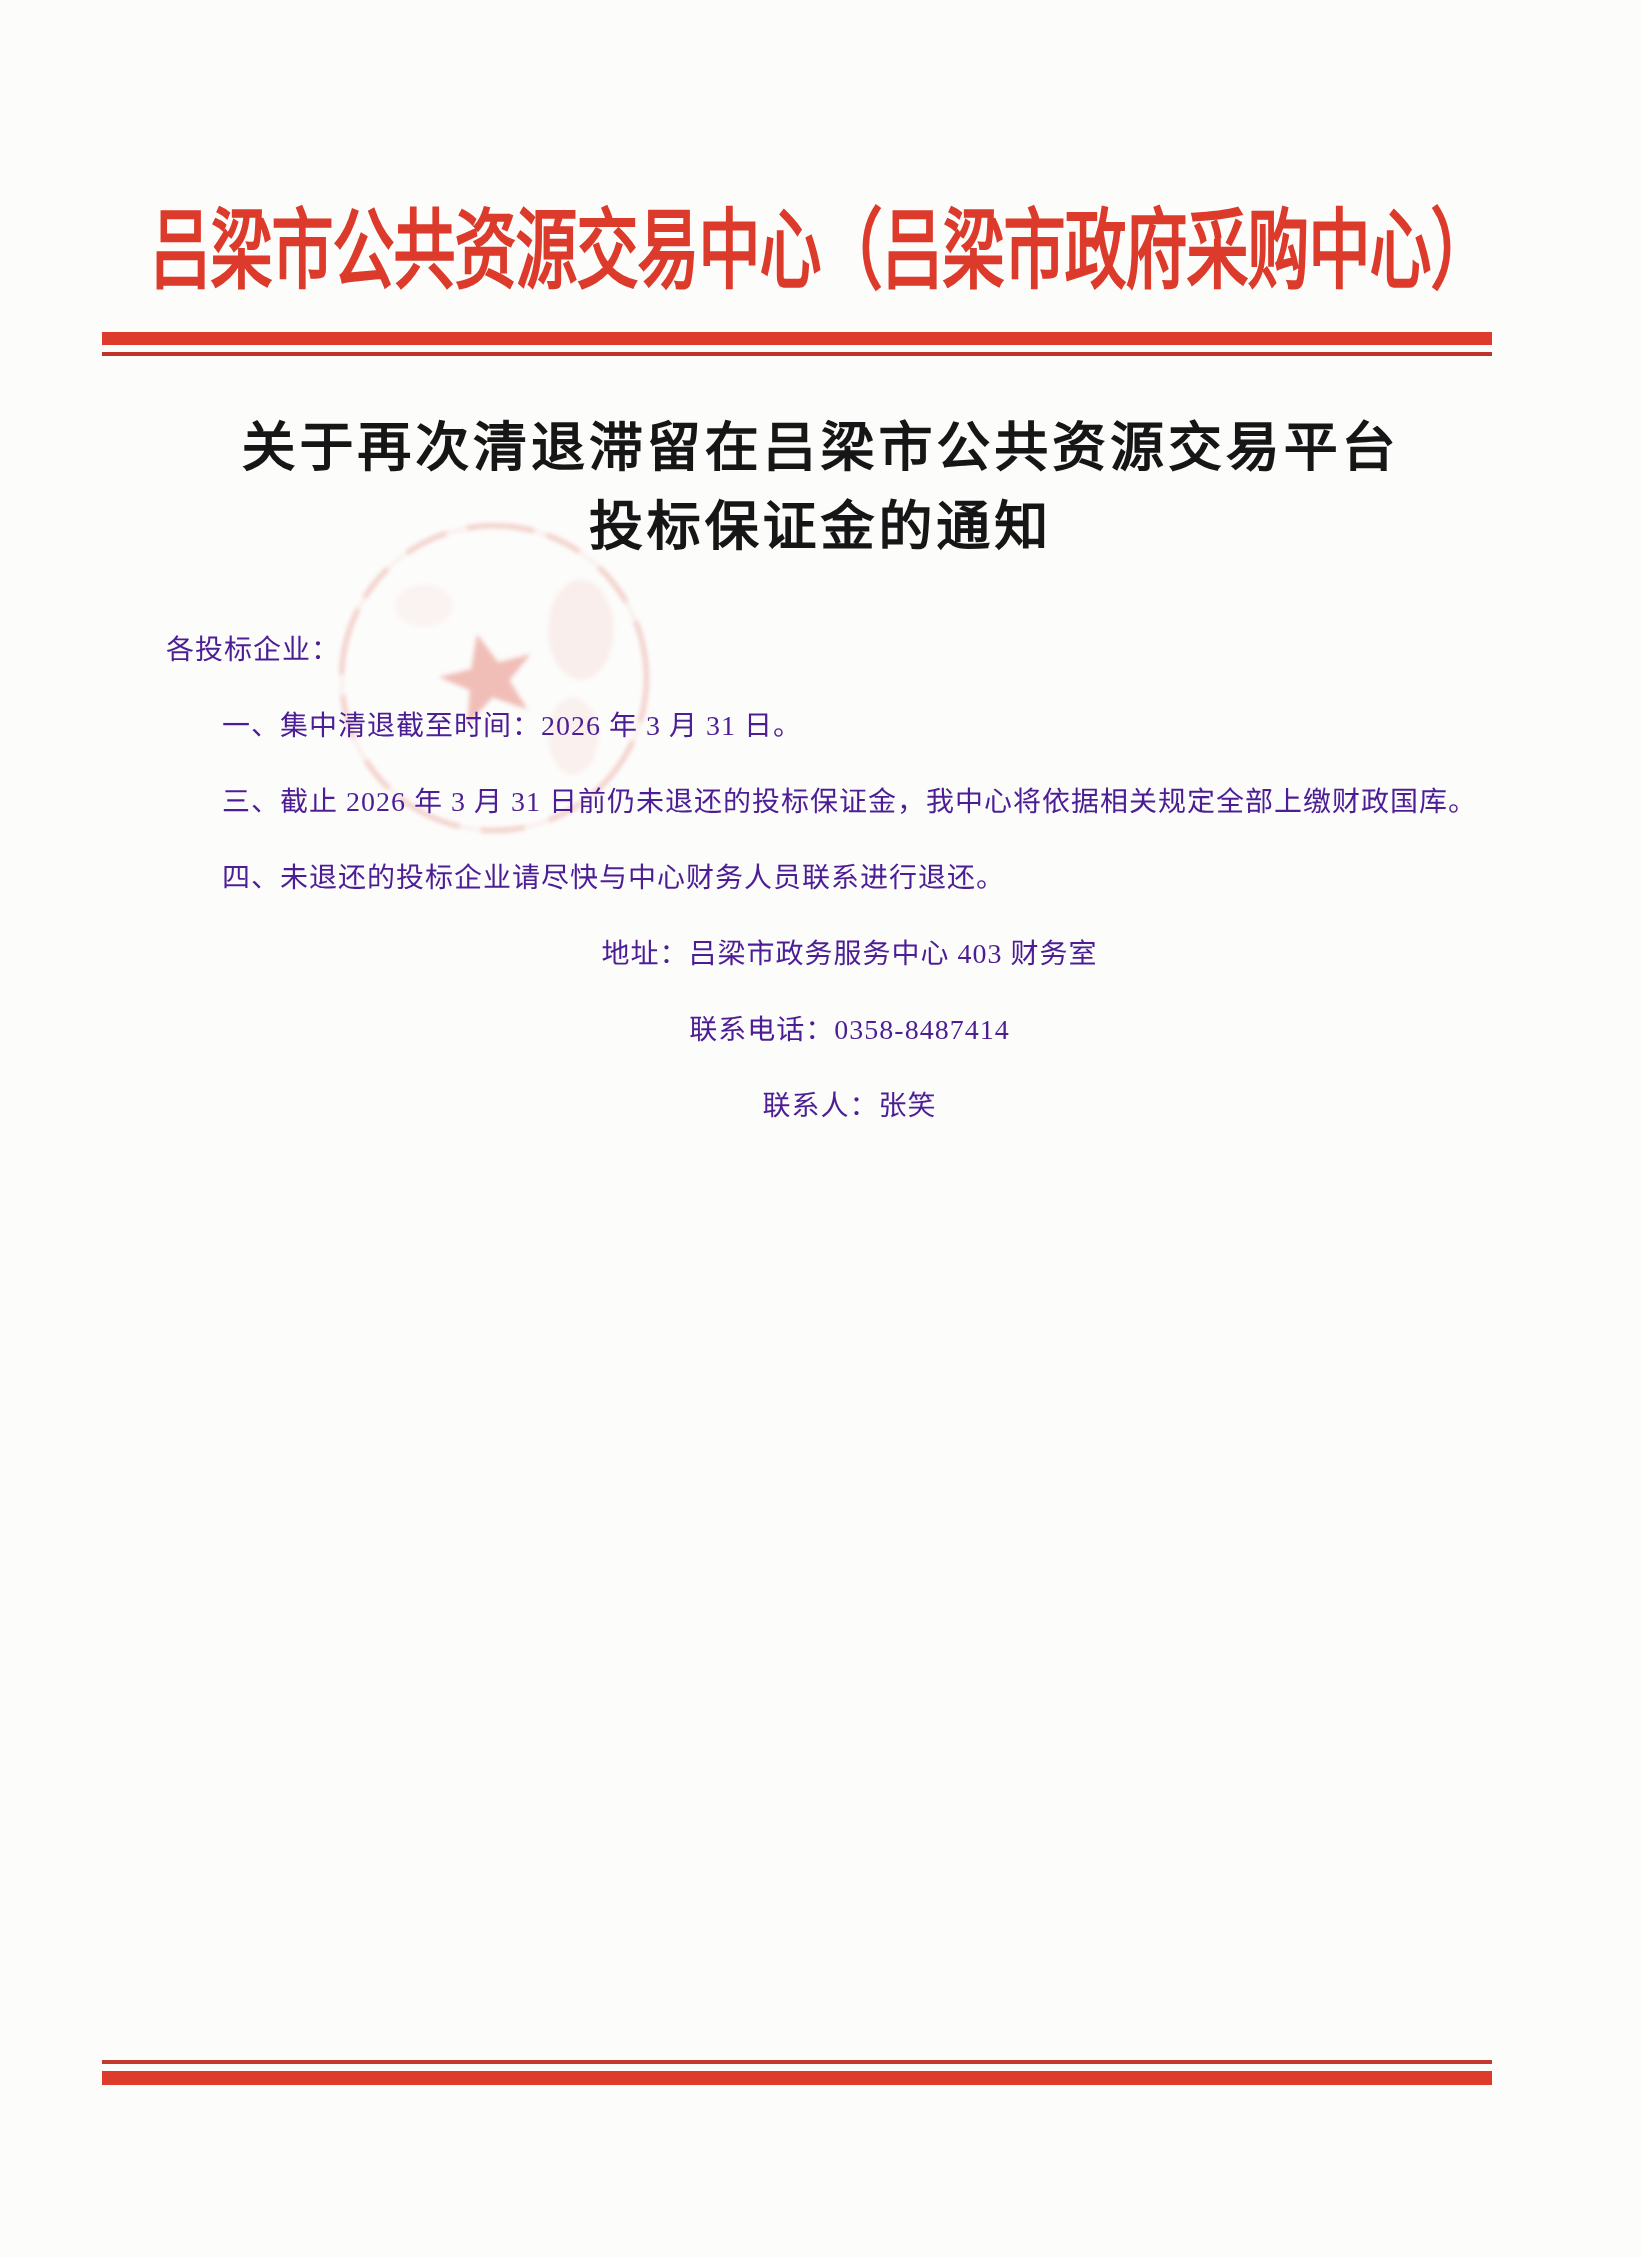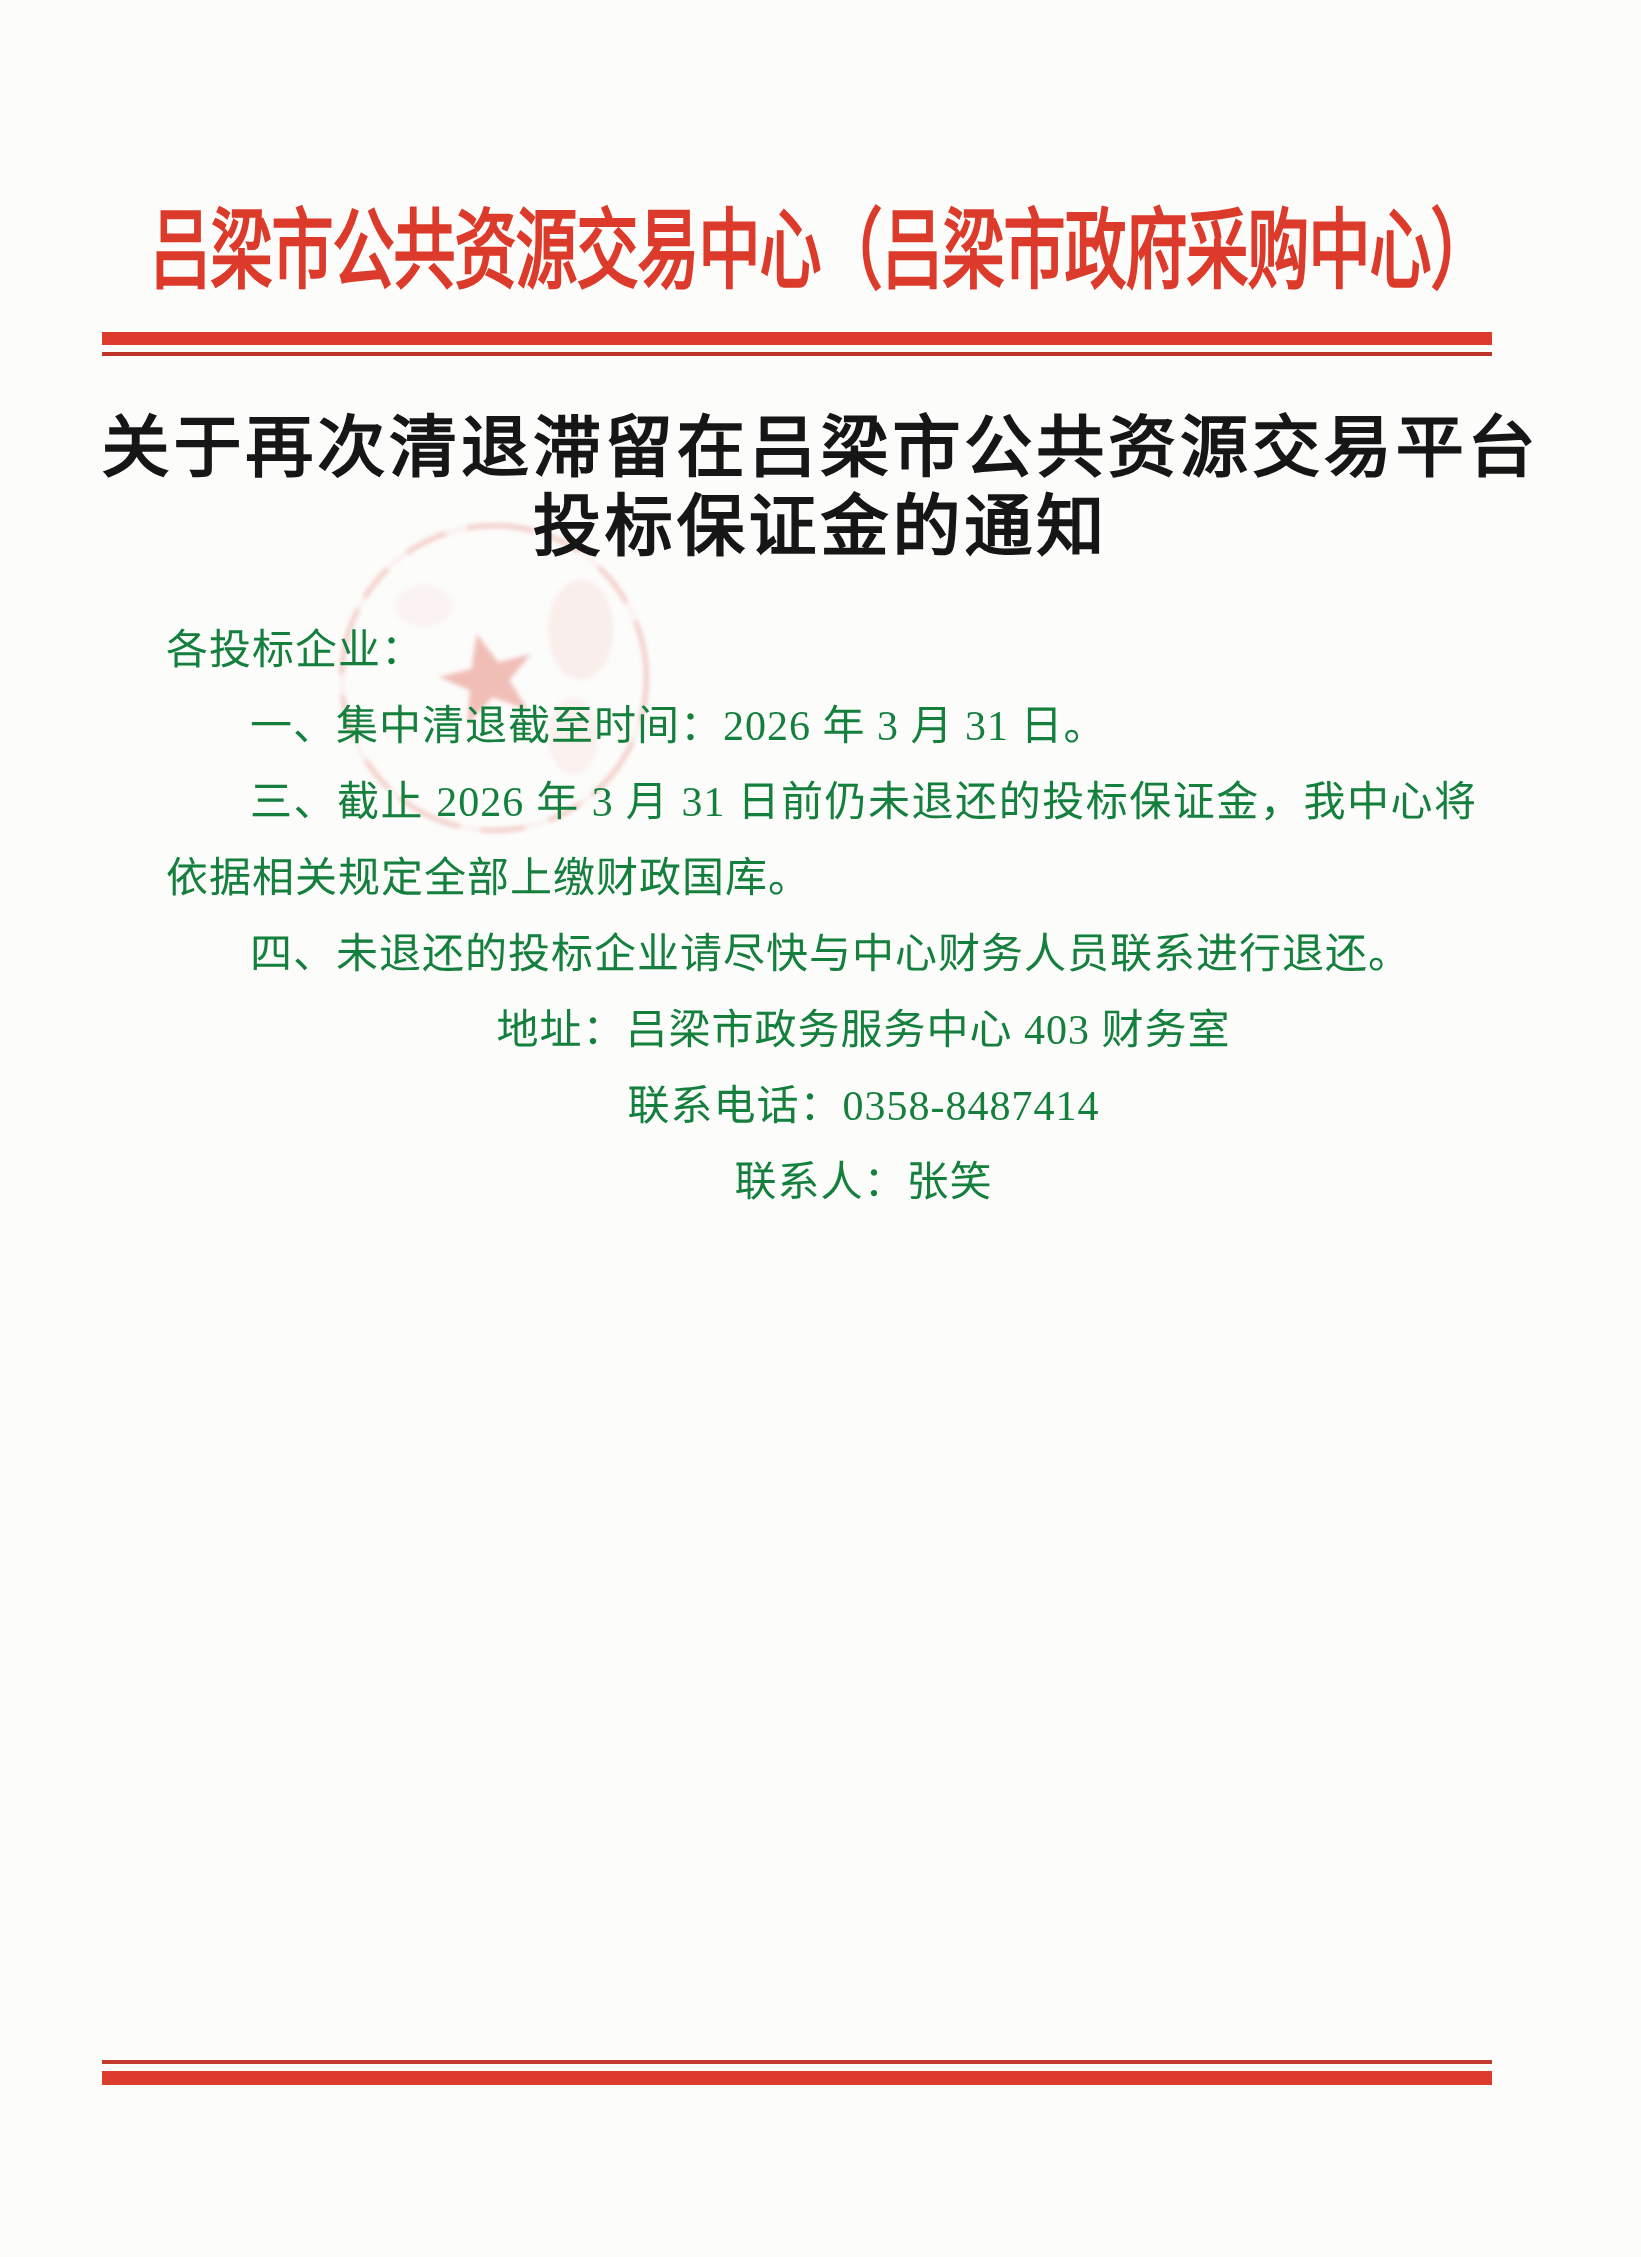--- a/index.html
+++ b/index.html
@@ -42,21 +42,21 @@
 
   
   .doc-title {
     position: absolute;
     top: 409px;
     left: 0;
     width: 100%;
     text-align: center;
     color: #161616;
     font-weight: bold;
-    font-size: 68px;
+    font-size: 54px;
     line-height: 79px;
     letter-spacing: 3.9px;
   }
 
   
   .seal {
     position: absolute;
     left: 332px;
     top: 514px;
     width: 328px;
@@ -64,22 +64,22 @@
     opacity: 0.85;
     pointer-events: none;
   }
 
   
   .body-text {
     position: absolute;
     left: 166px;
     top: 612px;
     width: 1311px;
-    color: #15803d;
-    font-size: 42px;
+    color: #4c1d95;
+    font-size: 28px;
     line-height: 76px;
     letter-spacing: 1px;
     text-align: justify;
   }
   .body-text p { margin: 0; }
   .salutation { text-indent: 0; }
   .para { text-indent: 2em; }
   .contact-line { text-indent: 2em; text-align: center; }
 </style>
 </head>

